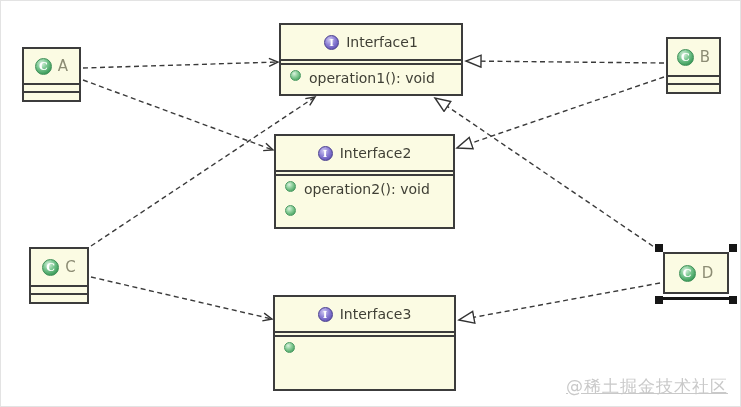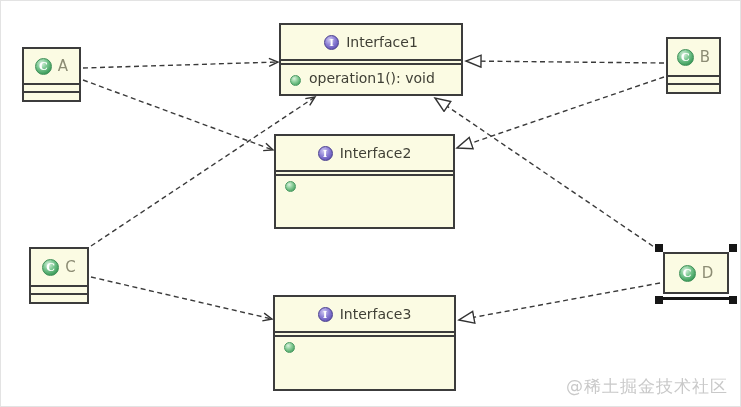--- a/index.html
+++ b/index.html
@@ -20,21 +20,21 @@
     height:34px;font-size:14px;color:#3f3f35;
   }
   .iface-icon{
     width:15px;height:15px;border-radius:50%;flex:0 0 auto;
     background:radial-gradient(circle at 38% 30%, #d2ccf2 0%, #8a7dd4 45%, #6557b8 78%, #4f4190 100%);
     border:1px solid #4a3f8f;color:#fff;font-size:10px;font-weight:bold;
     display:flex;align-items:center;justify-content:center;
     font-family:"DejaVu Serif","Liberation Serif",serif;box-sizing:border-box;
   }
   .sep{height:2px;border-top:2px solid #3c3c3c;border-bottom:2px solid #3c3c3c;}
-  .op-row{display:flex;align-items:flex-end;gap:8px;padding:5px 9px 3px 9px;font-size:14px;color:#3f3f35;}
+  .op-row{display:flex;align-items:flex-start;gap:8px;padding:5px 9px 3px 9px;font-size:14px;color:#3f3f35;}
   .op-icon{
     width:11px;height:11px;border-radius:50%;flex:0 0 auto;
     background:radial-gradient(circle at 36% 30%, #dbf2de 0%, #8ccf9b 40%, #55ab6c 75%, #3d8c54 100%);
     border:1px solid #4b9a63;box-sizing:border-box;
   }
   
   .cls{display:flex;flex-direction:column;}
   .cls-title{flex:1;display:flex;align-items:center;justify-content:center;gap:6px;}
   .cls-name{font-size:15px;color:#8c8c74;}
   .class-icon{
@@ -50,20 +50,21 @@
   .selection{position:absolute;pointer-events:none;}
   .handle{
     position:absolute;width:8px;height:8px;background:#161616;
     pointer-events:auto;
   }
   .sel-bottom{position:absolute;left:3px;right:3px;bottom:2px;height:3px;background:#161616;}
   
   .watermark{
     position:absolute;right:12px;bottom:8px;font-size:17px;color:#c9c9c9;
     letter-spacing:1px;
+    text-decoration:underline;
   }
 </style>
 </head>
 <body>
 
 <div id="stage">
 
   <svg id="connectors">
     <defs>
       <marker id="m-real" markerUnits="userSpaceOnUse" markerWidth="20" markerHeight="18" refX="16" refY="7" orient="auto">
@@ -94,20 +95,24 @@
       <span>operation1(): void</span>
     </div>
   </div>
 
   <div class="box iface" style="left:273px;top:133px;width:181px;height:95px">
     <div class="iface-title">
       <span class="iface-icon">I</span>
       <span>Interface2</span>
     </div>
     <div class="sep"></div>
+    <div class="op-row">
+      <span class="op-icon"></span>
+      <span>operation2(): void</span>
+    </div>
     <div class="op-row">
       <span class="op-icon"></span>
     </div>
   </div>
 
   <div class="box iface" style="left:272px;top:294px;width:183px;height:96px">
     <div class="iface-title">
       <span class="iface-icon">I</span>
       <span>Interface3</span>
     </div>

